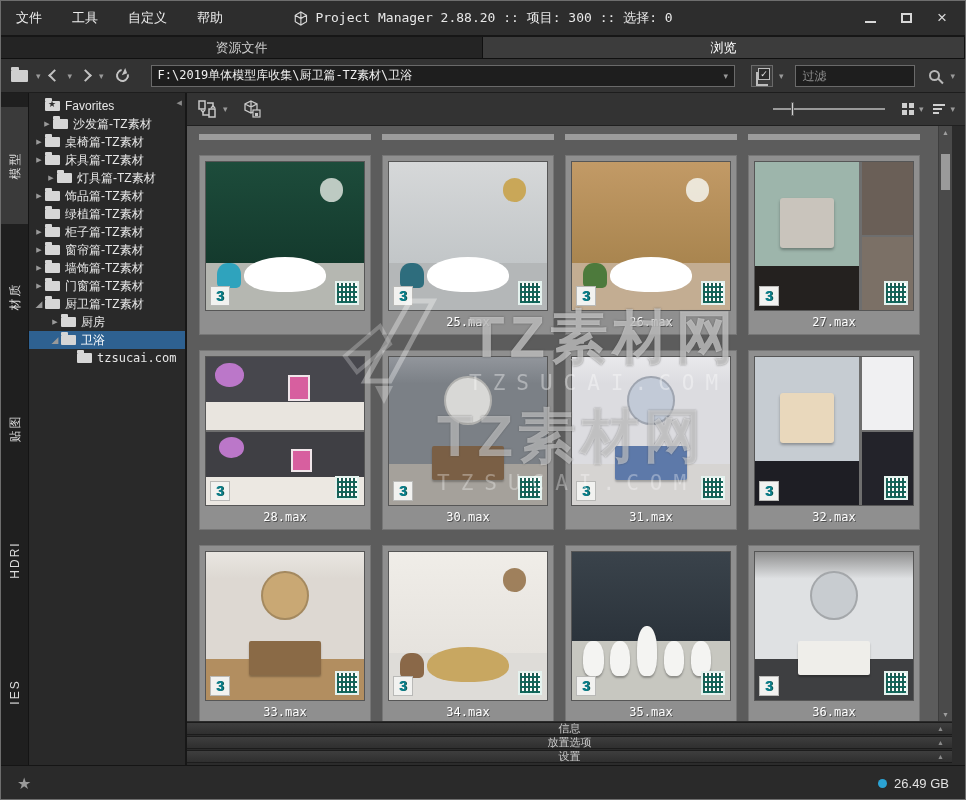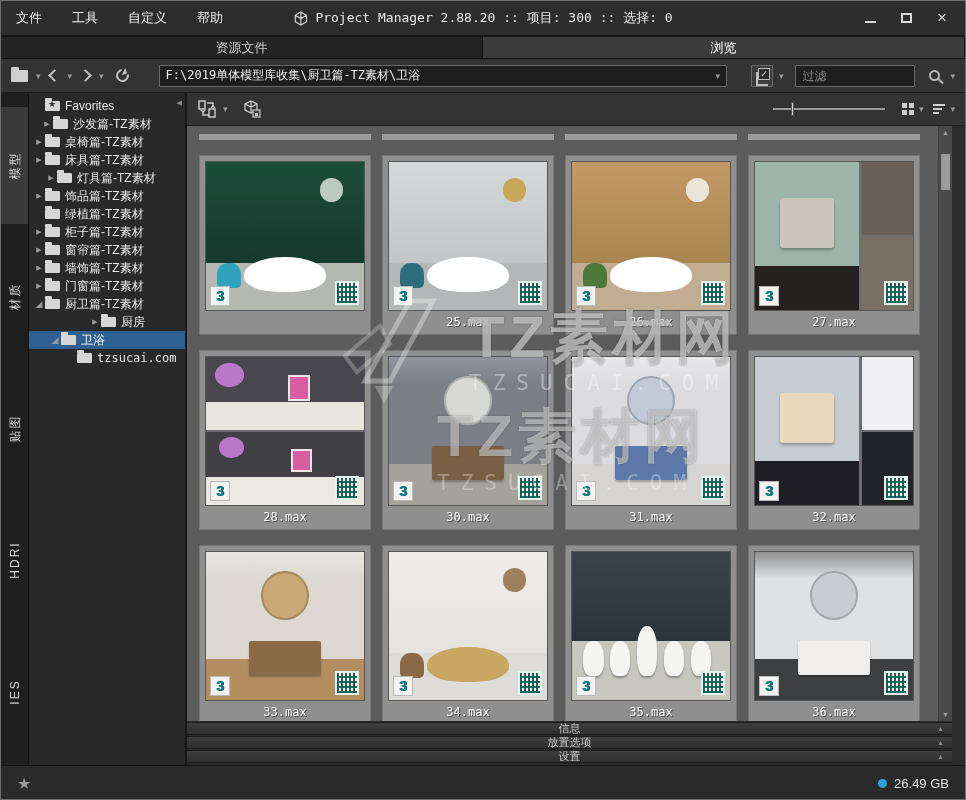--- a/index.html
+++ b/index.html
@@ -36,21 +36,21 @@
   .icon-folder::before{ content:""; position:absolute; top:-3px; left:0; width:8px; height:3px;
                         background:#cfcfcf; border-radius:1px 1px 0 0; }
   .chev{ width:9px; height:9px; border-left:2px solid #c2c2c2; border-bottom:2px solid #c2c2c2; margin:0 3px; }
   .chev.back{ transform:rotate(45deg); }
   .chev.fwd{ transform:rotate(-135deg); }
   .icon-refresh{ width:13px; height:13px; border:2px solid #c2c2c2; border-radius:50%;
                  border-top-color:transparent; position:relative; margin:0 6px; transform:rotate(35deg); }
   .icon-refresh::after{ content:""; position:absolute; top:-4px; right:-2px; border:4px solid transparent;
                         border-left-color:#c2c2c2; transform:rotate(-10deg); }
   .path-combo{ flex:1; display:flex; align-items:center; background:#1e1e1e;
-               border:1px solid #6a6a6a; height:22px; margin:0 20px; }
+               border:1px solid #6a6a6a; height:22px; margin:0 12px; }
   .path-combo input{ flex:1; background:transparent; border:none; outline:none; color:#f0f0f0;
                      font-size:12px; padding:0 6px; font-family:"DejaVu Sans Mono",monospace; }
   .combo-caret{ color:#9a9a9a; font-size:9px; padding:0 6px; }
   .icon-layers{ width:22px; height:22px; background:#3d3d3d; border:1px solid #6a6a6a;
                 display:flex; align-items:center; justify-content:center; position:relative; }
   .icon-layers::before{ content:""; position:absolute; left:4px; top:6px; width:10px; height:12px;
                         border-left:2px solid #bdbdbd; border-bottom:2px solid #bdbdbd; }
   .icon-layers .chk{ position:relative; width:12px; height:12px; border:1px solid #bdbdbd;
                      background:#2c2c2c; color:#e4e4e4; font-size:9px; line-height:11px;
                      text-align:center; margin-left:4px; margin-top:-4px; }
@@ -288,21 +288,21 @@
         <div class="tree-item" style="padding-left: 4px;">
           <span class="arrow">▶</span>
           <span class="tfolder"></span>
           <span class="tlabel">门窗篇-TZ素材</span>
         </div>
         <div class="tree-item" style="padding-left: 4px;">
           <span class="arrow exp">◢</span>
           <span class="tfolder"></span>
           <span class="tlabel">厨卫篇-TZ素材</span>
         </div>
-        <div class="tree-item" style="padding-left: 20px; justify-content: center;">
+        <div class="tree-item" style="padding-left: 20px;">
           <span class="arrow">▶</span>
           <span class="tfolder"></span>
           <span class="tlabel">厨房</span>
         </div>
         <div class="tree-item selected" style="padding-left: 20px;">
           <span class="arrow exp">◢</span>
           <span class="tfolder"></span>
           <span class="tlabel">卫浴</span>
         </div>
         <div class="tree-item domain" style="padding-left: 36px;">

